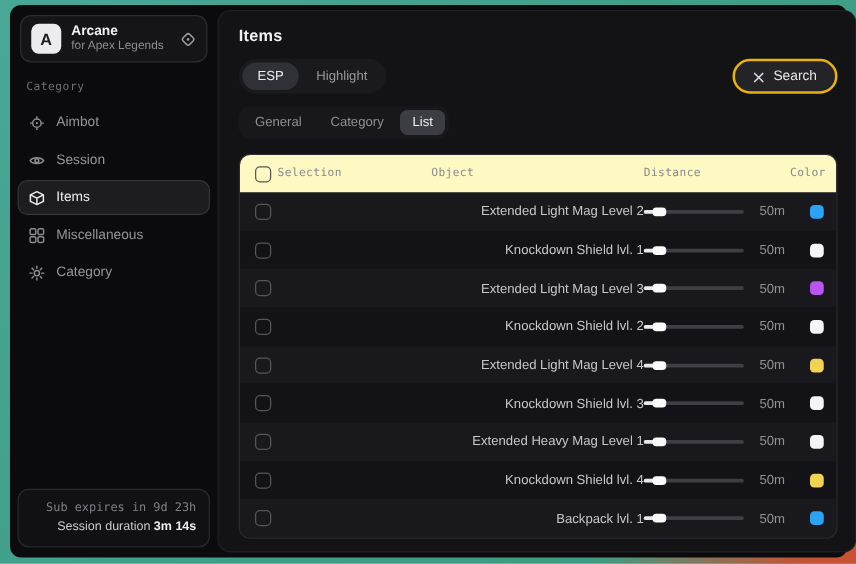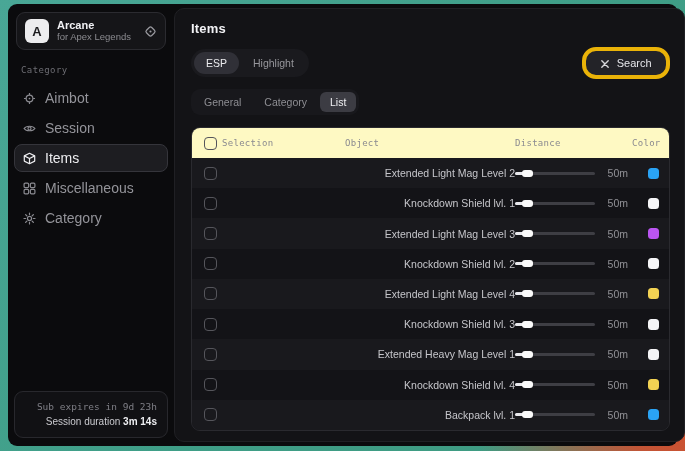--- a/index.html
+++ b/index.html
@@ -34,21 +34,21 @@
   .brand-name{font-size:11px;font-weight:bold;color:#f0f0f3;}
   .brand-sub{font-size:9.5px;color:#8c8c91;}
   .badge{color:#9a9aa0;display:flex;}
   .cat-label{
     margin:15px 0 9px 13px;font-family:"DejaVu Sans Mono",monospace;
     font-size:9px;color:#6e6e74;letter-spacing:.4px;
   }
   .menu{display:flex;flex-direction:column;gap:2px;padding:0 6px;}
   .menu-item{
     display:flex;align-items:center;gap:9px;height:26px;padding:0 8px;
-    border:1px solid transparent;border-radius:8px;color:#94949a;font-size:14px;
+    border:1px solid transparent;border-radius:8px;color:#94949a;font-size:11px;
     cursor:default;
   }
   .menu-item .mi-icon{display:flex;color:#8b8b91;}
   .menu-item.active{background:#1d1d21;border-color:#35353b;color:#ededf0;}
   .menu-item.active .mi-icon{color:#ededf0;}
   .spacer{flex:1;}
   .footer-card{
     margin:0 6px 8px 6px;border:1px solid #28282d;border-radius:9px;
     background:#111114;padding:8px 10px;line-height:1.5;text-align:right;
   }
@@ -62,21 +62,21 @@
   }
   .panel-title{font-size:13px;font-weight:bold;color:#f2f2f5;letter-spacing:.2px;}
   .toolbar-row{display:flex;align-items:center;justify-content:space-between;margin-top:11px;}
   .mode-tabs{display:inline-flex;background:#1a1a1e;border-radius:16px;padding:3px;gap:2px;}
   .mode-tab{
     border:none;background:transparent;border-radius:13px;padding:5px 12px;
     font-size:10.5px;color:#97979c;font-family:inherit;cursor:default;
   }
   .mode-tab.active{background:#303037;color:#ededf0;}
   .search-btn{
-    display:flex;align-items:flex-end;gap:7px;background:#232328;border:4px solid #eab308;
+    display:flex;align-items:flex-end;gap:7px;background:#232328;border:2px solid #eab308;
     border-radius:14px;padding:6px 14px;font-size:11px;color:#e6e6ea;font-family:inherit;cursor:default;
   }
   .view-tabs{display:inline-flex;align-self:flex-start;background:#18181c;border-radius:9px;padding:3px;gap:3px;margin-top:10px;align-items:center;}
   .view-tab{
     border:none;background:transparent;border-radius:6px;padding:4px 10px;
     font-size:10.5px;color:#8e8e93;font-family:inherit;cursor:default;
   }
   .view-tab.active{background:#3c3c43;color:#f0f0f3;}
   
   .table{

